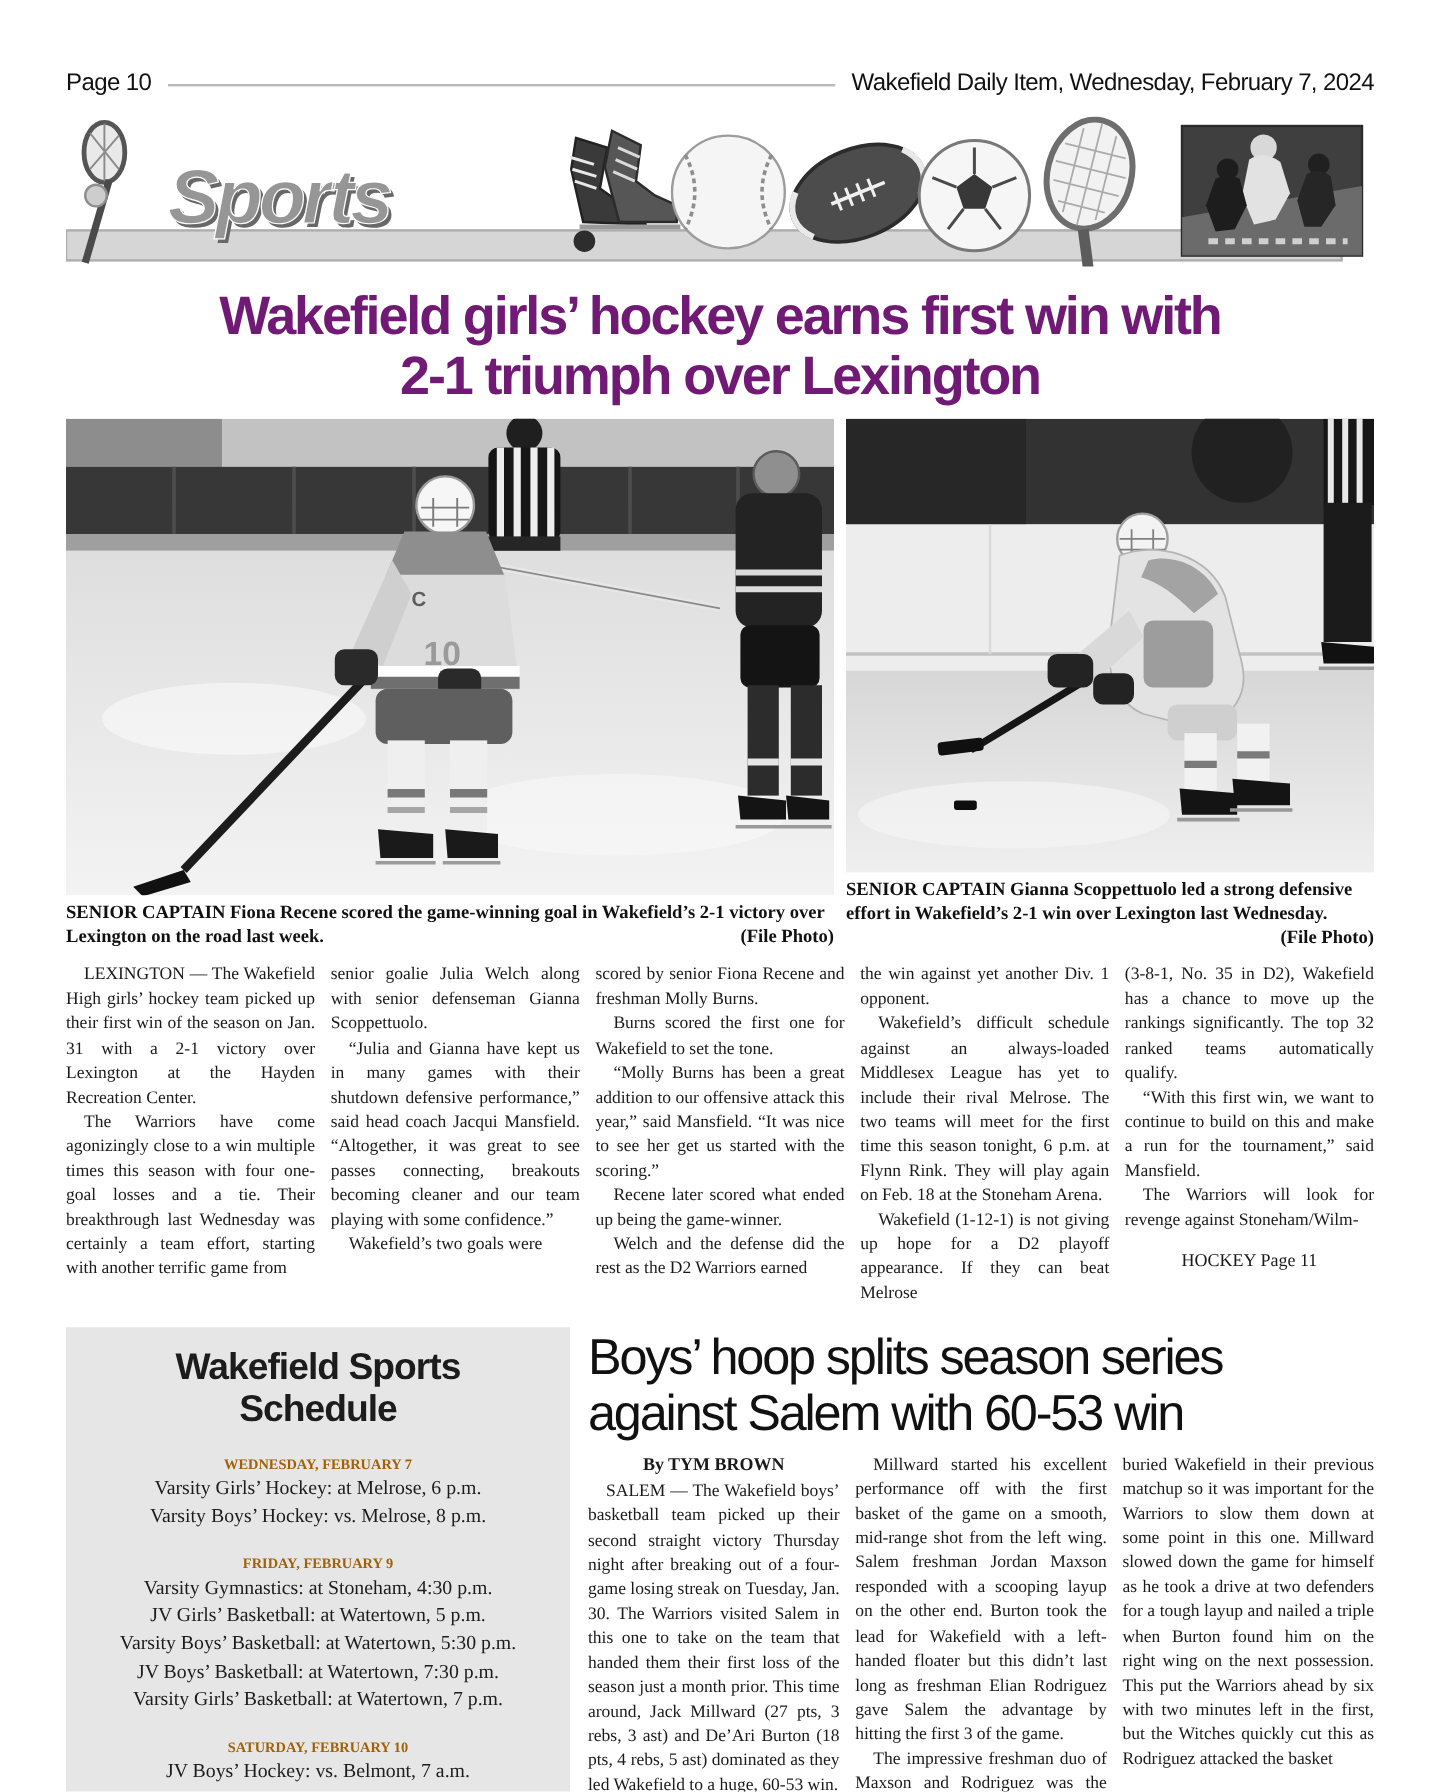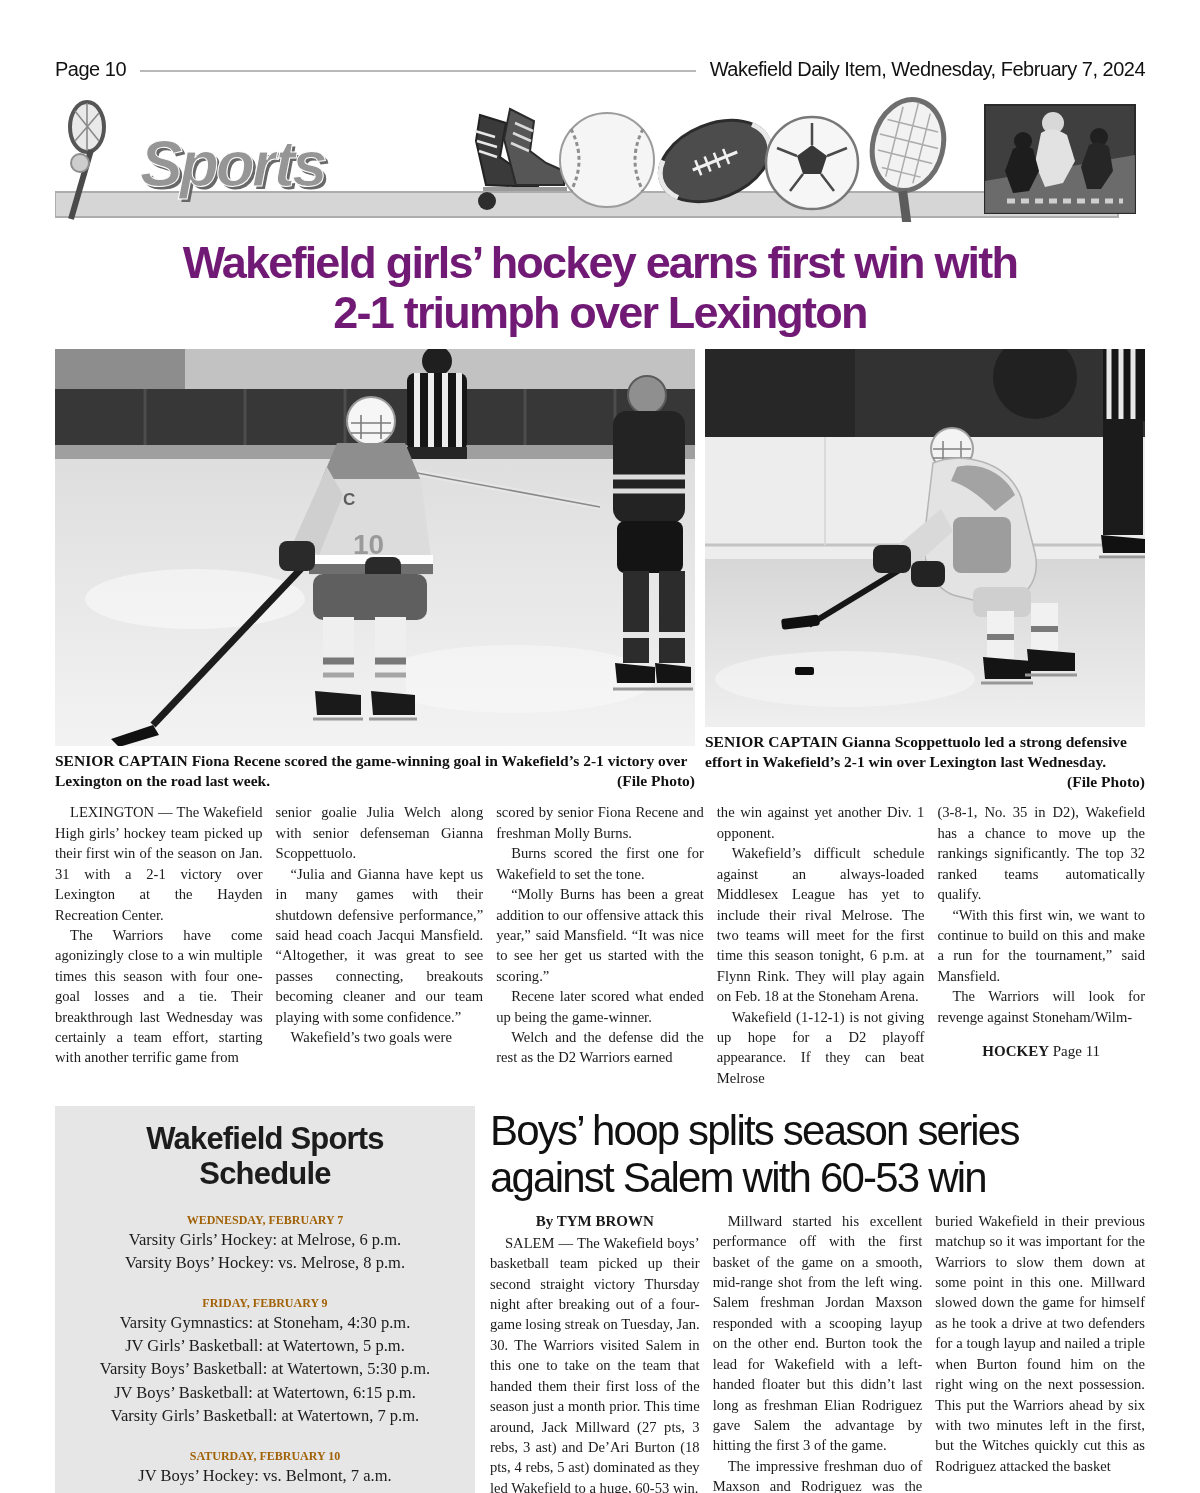--- a/index.html
+++ b/index.html
@@ -25,21 +25,21 @@
   .caption .credit{float:right;}
   .caption .credit2{display:block;text-align:right;}
 
   
   .cols{display:grid;column-gap:13px;text-align:justify;font-size:14.6px;line-height:1.40;margin-top:10px;}
   .cols5{grid-template-columns:repeat(5,1fr);}
   .cols3{grid-template-columns:repeat(3,1fr);}
   .para{margin:0;}
   .para.ind{text-indent:15px;}
   .jump{text-align:center;margin:14px 0 0 0;font-size:15px;}
-  .jump .jw{font-weight:bold;}
+  .jump .jw{font-weight:normal;}
 
   
   .bottom{display:flex;gap:15px;margin-top:18px;align-items:stretch;}
   .schedule{box-sizing:border-box;width:420px;min-height:378px;background:#e6e6e6;padding:16px 14px;text-align:center;}
   .sched-title{font-family:"Liberation Sans",sans-serif;font-stretch:condensed;font-weight:800;font-size:31px;line-height:1.12;letter-spacing:-0.8px;color:#1c1c1c;}
   .sched-day{font-weight:bold;font-size:12px;margin-top:21px;color:#a16207;}
   .sched-item{font-size:16.5px;line-height:1.42;color:#1c1c1c;}
   .hoop{flex:1;min-width:0;}
   .hoop-headline{font-family:"Liberation Sans",sans-serif;font-stretch:condensed;font-weight:400;font-size:42px;line-height:1.10;letter-spacing:-1.8px;color:#111;margin:2px 0 8px 0;}
   .byline{text-align:center;font-weight:bold;font-size:15px;margin:0 0 1px 0;}
@@ -306,21 +306,21 @@
             <div class="sched-item">Varsity Girls’ Hockey: at Melrose, 6 p.m.</div>
             <div class="sched-item">Varsity Boys’ Hockey: vs. Melrose, 8 p.m.</div>
           </div>
       </div>
       <div class="sched-sec">
         <div class="sched-day">FRIDAY, FEBRUARY 9</div>
         <div>
             <div class="sched-item">Varsity Gymnastics: at Stoneham, 4:30 p.m.</div>
             <div class="sched-item">JV Girls’ Basketball: at Watertown, 5 p.m.</div>
             <div class="sched-item">Varsity Boys’ Basketball: at Watertown, 5:30 p.m.</div>
-            <div class="sched-item">JV Boys’ Basketball: at Watertown, 6:15 p.m.</div>
+            <div class="sched-item">JV Boys’ Basketball: at Watertown, 7:30 p.m.</div>
             <div class="sched-item">Varsity Girls’ Basketball: at Watertown, 7 p.m.</div>
           </div>
       </div>
       <div class="sched-sec">
         <div class="sched-day">SATURDAY, FEBRUARY 10</div>
         <div>
             <div class="sched-item">JV Boys’ Hockey: vs. Belmont, 7 a.m.</div>
           </div>
       </div>
     </aside>

